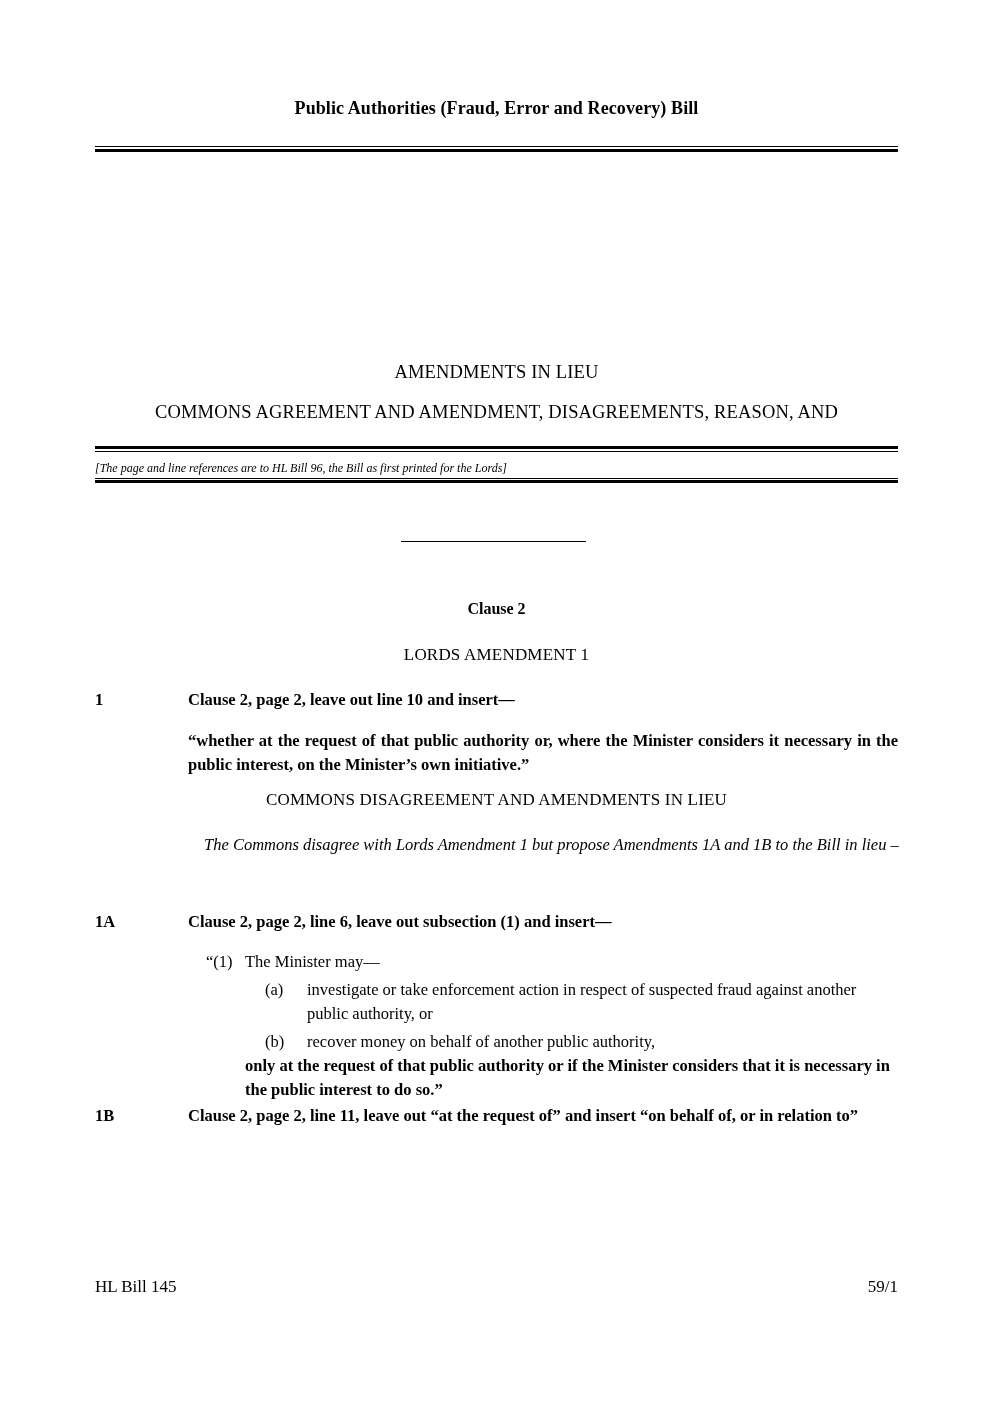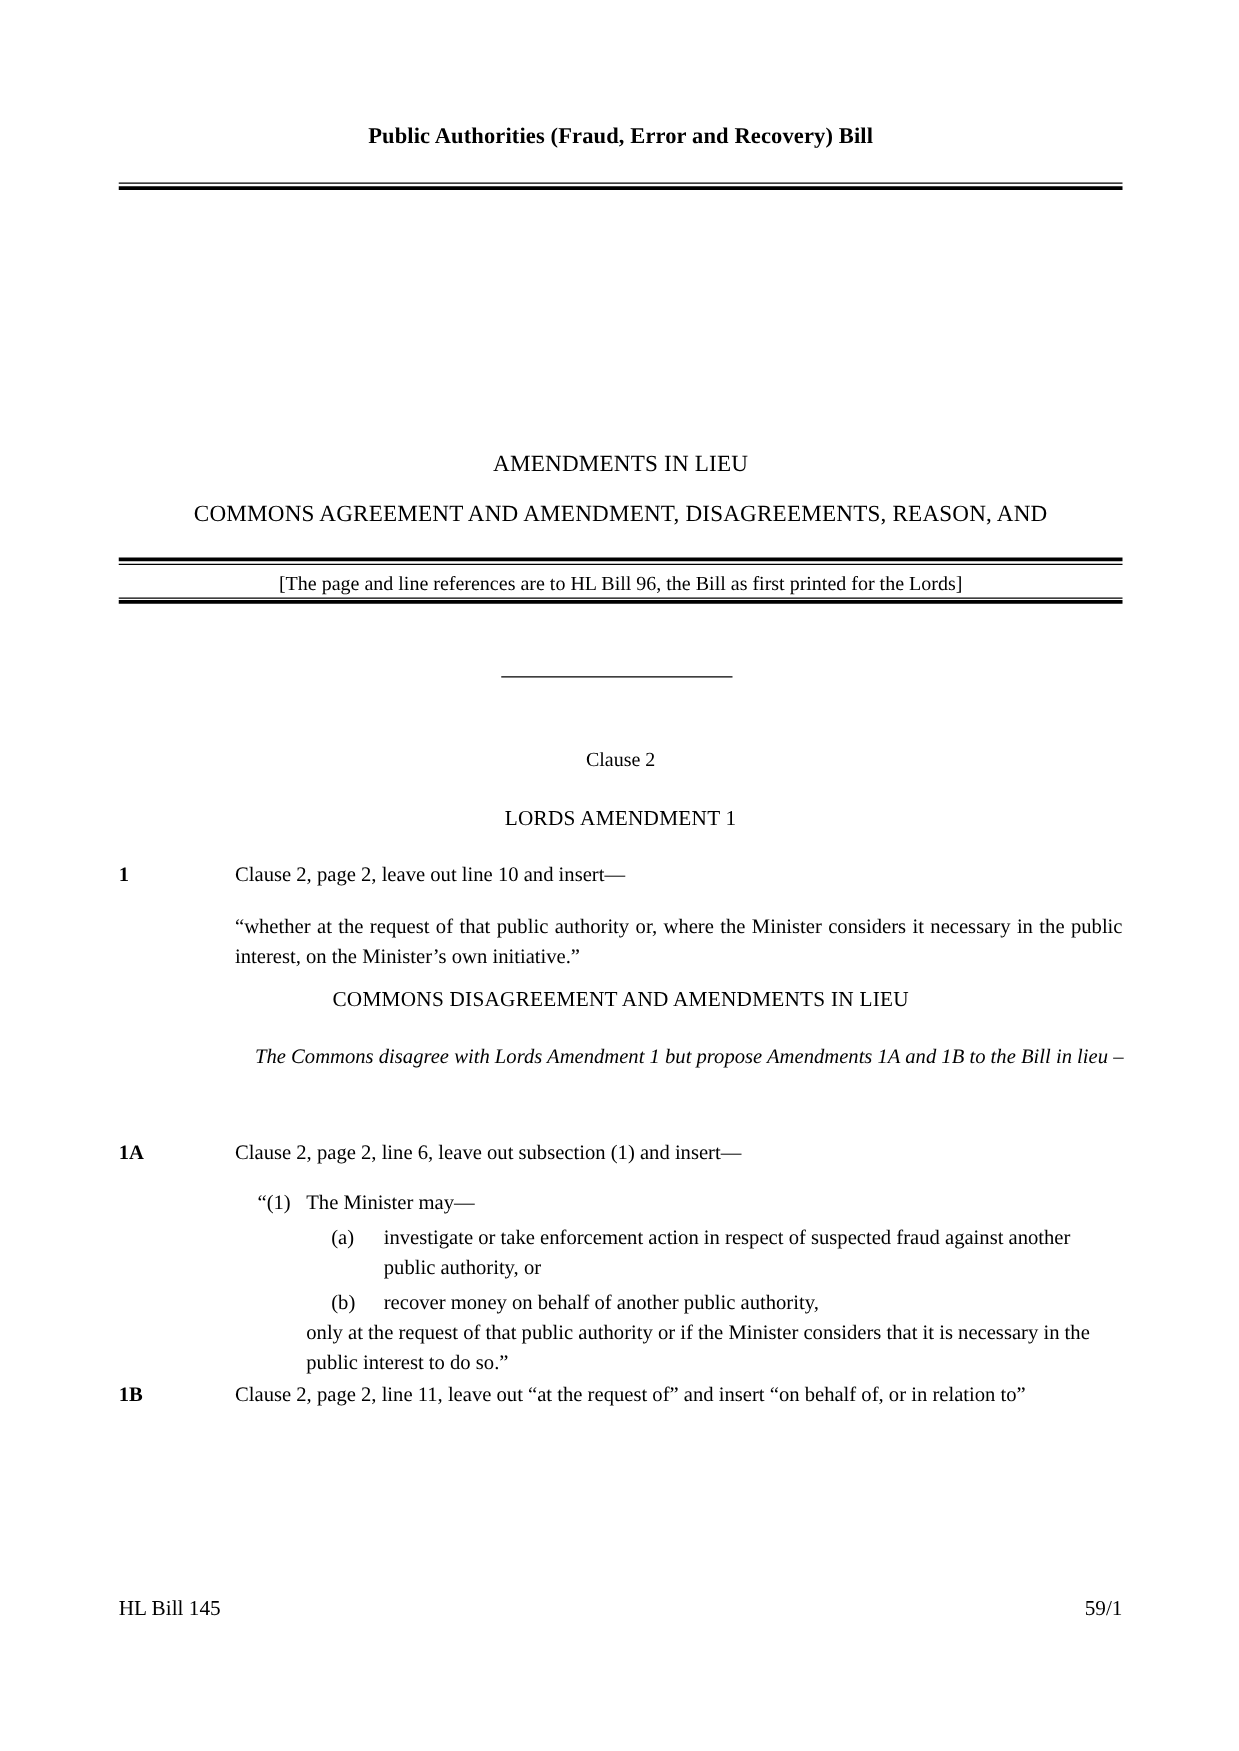--- a/index.html
+++ b/index.html
@@ -77,22 +77,22 @@
     position: absolute;
     left: 0;
     width: 100%;
     background: #000;
   }
   .rule-thick-thin::before { top: 0; height: 3px; }
   .rule-thick-thin::after  { top: 5px; height: 1px; }
 
   .ref-note {
     top: 458px;
-    text-align: center;
-    font-size: 16px;
+    font-style: italic;
+    font-size: 12px;
     line-height: 20px;
   }
 
   .rule-thin-thick2 {
     top: 478px;
     height: 6px;
   }
   .rule-thin-thick2::before,
   .rule-thin-thick2::after {
     content: "";
@@ -112,21 +112,21 @@
     width: 185px;
     height: 1.4px;
     background: #000;
   }
 
   
   .clause-heading {
     top: 600px;
     text-align: center;
     font-size: 16px;
-    font-weight: normal;
+    font-weight: bold;
   }
   .amendment-heading {
     top: 645px;
     text-align: center;
     font-size: 17px;
     letter-spacing: .2px;
   }
   .disagreement-heading {
     top: 790px;
     text-align: center;
@@ -149,20 +149,21 @@
     font-weight: bold;
     line-height: 24px;
   }
   .amend-body {
     margin-left: 93px;
     font-size: 16.5px;
     line-height: 24px;
   }
   .amend-body p {
     margin: 0;
+    font-weight: bold;
   }
   .justify { text-align: justify; }
 
   .gap-before { margin-top: 17px !important; }
 
   
   .quoted {
     font-size: 16.5px;
     line-height: 24px;
   }

